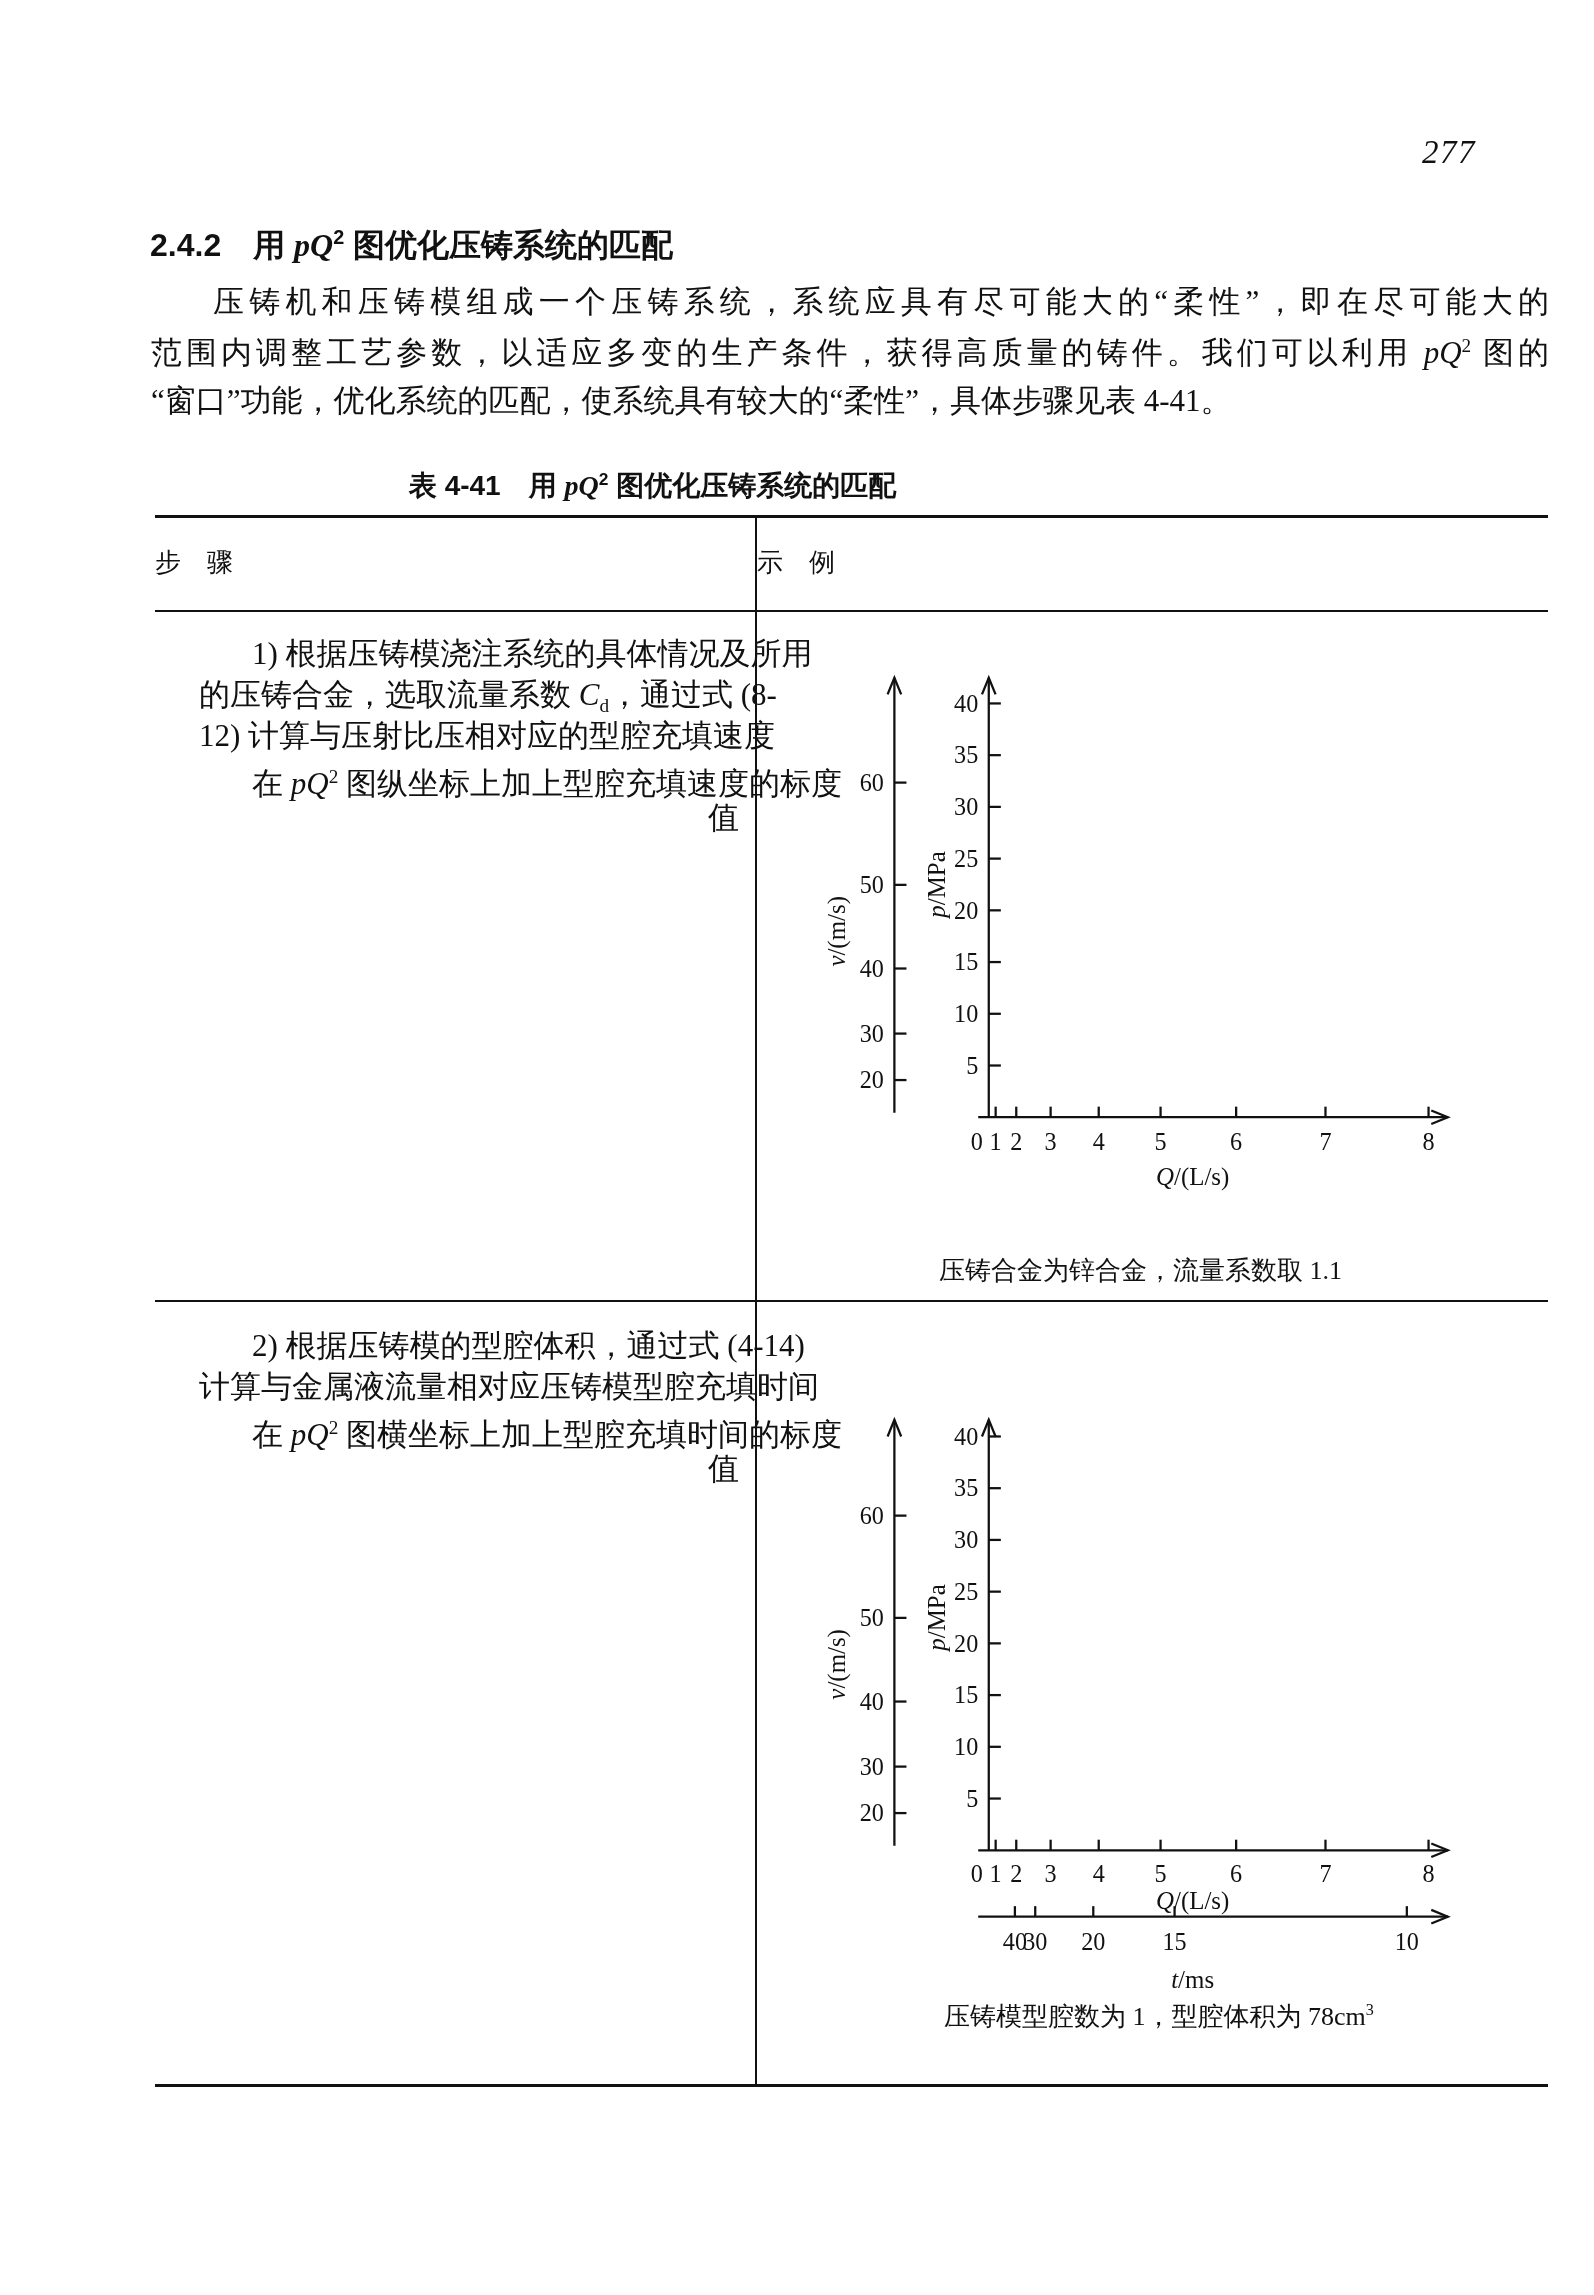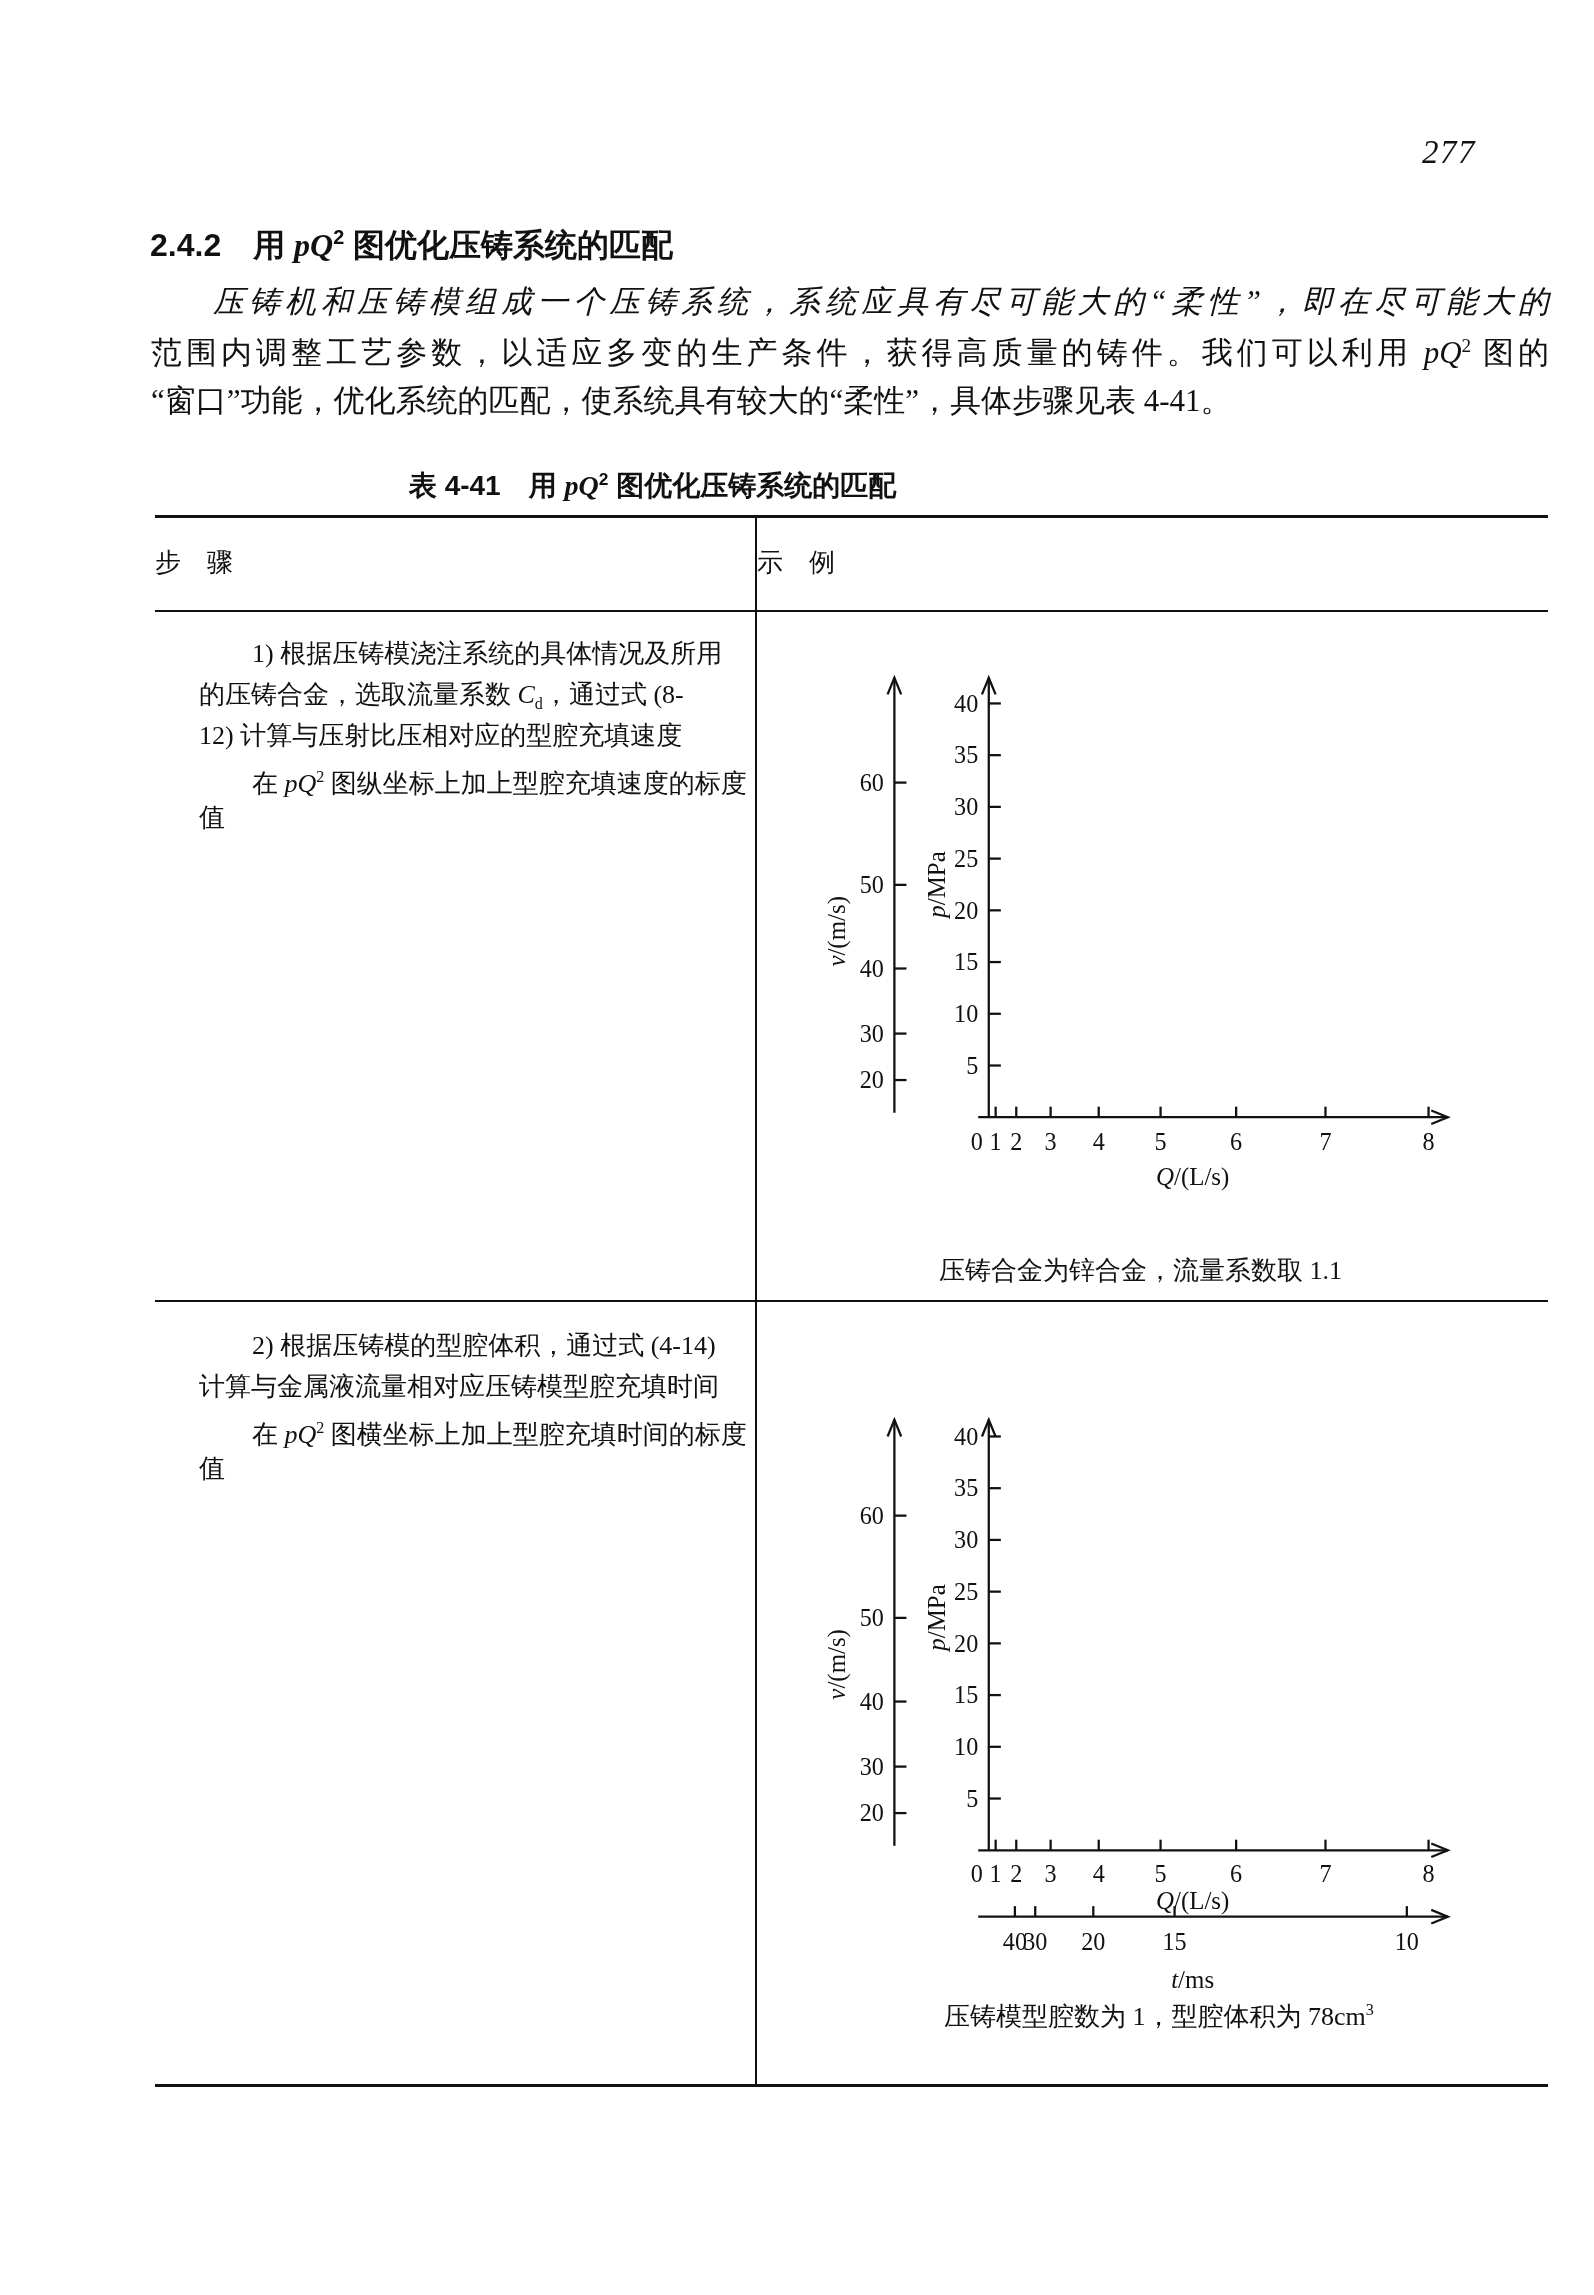--- a/index.html
+++ b/index.html
@@ -25,21 +25,21 @@
     font-size:32px;
     white-space:nowrap;
   }
   .para-line{
     left:151px;width:1398px;
     font-size:31px;
     line-height:42px;
     white-space:nowrap;
   }
   .jline{white-space:normal;text-align:justify;text-align-last:justify;}
-  .indent1{padding-left:62px;box-sizing:border-box;font-style:italic;}
+  .indent1{padding-left:62px;box-sizing:border-box;}
   .table-title{
     top:467px;left:0;width:1305px;
     text-align:center;
     font-family:"Liberation Sans","DejaVu Sans",sans-serif;
     font-weight:bold;
     font-size:28px;
   }
   .rule{background:#111;}
   .rule-top{top:515px;left:155px;width:1393px;height:3px;}
   .rule-header{top:610px;left:155px;width:1393px;height:1.5px;}
@@ -48,21 +48,22 @@
   .vline{top:515px;left:755px;width:1.5px;height:1572px;background:#111;}
   .th{
     top:545px;
     font-size:26px;
     text-align:left;
   }
   .th-steps{left:155px;width:600px;}
   .th-example{left:757px;width:791px;}
   .step-cell{
     left:199px;width:540px;
-    font-size:26px;
+    font-size:31px;
+    text-align:right;
   }
   .step-cell .step-line{
     height:41px;line-height:41px;
     white-space:nowrap;
   }
   .step-cell .step-line.indent{padding-left:53px;}
   .caption{
     font-size:26px;
     white-space:nowrap;
   }

